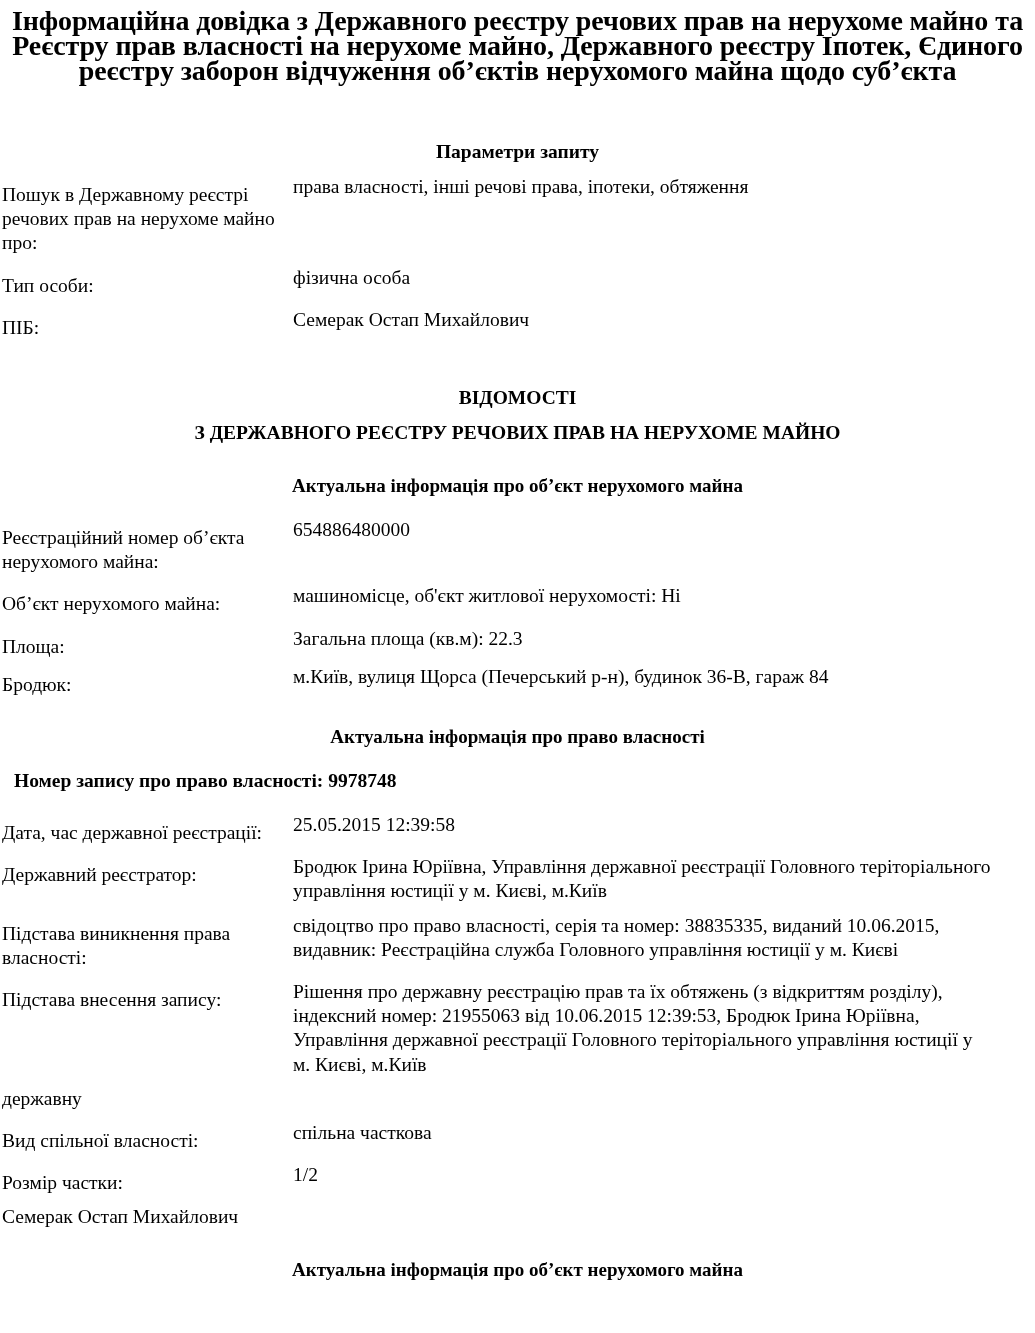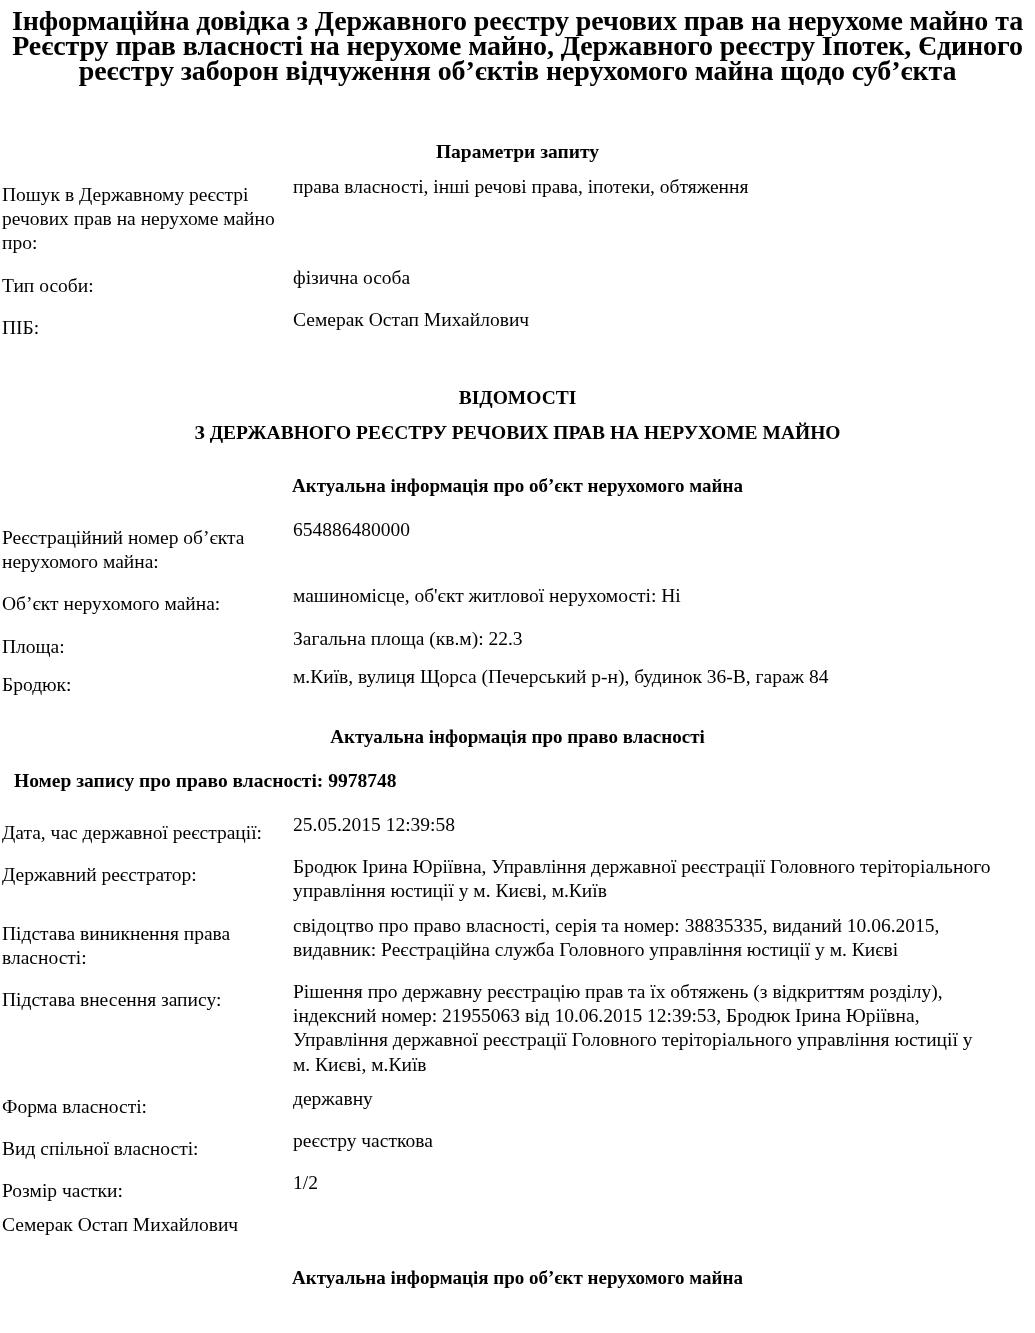--- a/index.html
+++ b/index.html
@@ -192,29 +192,28 @@
   <div class="sp-row"></div>
 
   <div class="row">
     <div class="label">Підстава внесення запису:</div>
     <div class="value">Рішення про державну реєстрацію прав та їх обтяжень (з відкриттям розділу), індексний номер: 21955063 від 10.06.2015 12:39:53, Бродюк Ірина Юріївна, Управління державної реєстрації Головного теріторіального управління юстиції у м. Києві, м.Київ</div>
   </div>
 
   <div class="sp-row"></div>
 
   <div class="row">
-    <div class="label">Форма власності:</div>
     <div class="value">державну</div>
   </div>
 
   <div class="sp-row"></div>
 
   <div class="row">
     <div class="label">Вид спільної власності:</div>
-    <div class="value">реєстру часткова</div>
+    <div class="value">спільна часткова</div>
   </div>
 
   <div class="sp-row"></div>
 
   <div class="row">
     <div class="label">Розмір частки:</div>
     <div class="value">1/2</div>
   </div>
 
   <div class="sp-row"></div>

